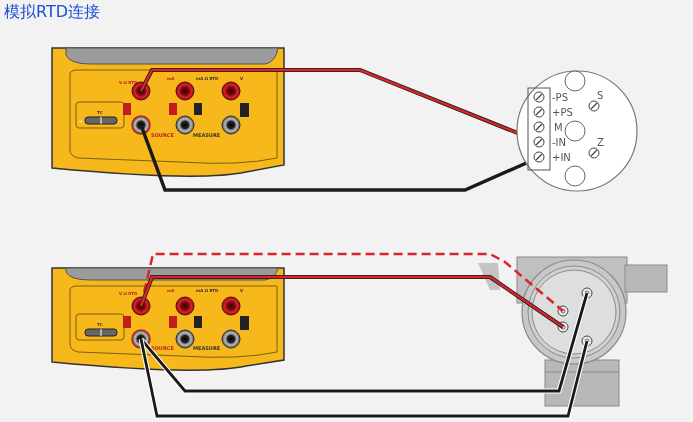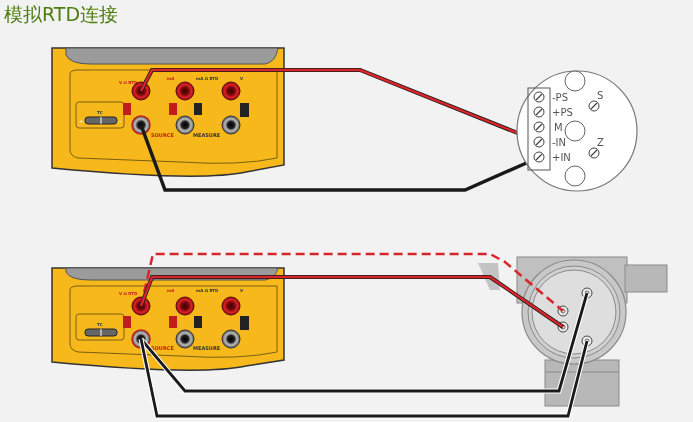--- a/index.html
+++ b/index.html
@@ -1,17 +1,17 @@
 <!DOCTYPE html>
 <html><head>
 <meta charset="utf-8">
 <style>
   html, body { margin:0; padding:0; }
   body { width:693px; height:422px; background:#f2f2f2; position:relative; overflow:hidden; font-family:"DejaVu Sans", sans-serif; }
-  #title { position:absolute; left:4px; top:2px; font-size:19px; color:#4d7c0f; letter-spacing:0px; }
+  #title { position:absolute; left:4px; top:2px; font-size:16px; color:#1d4ed8; letter-spacing:0px; }
   svg { position:absolute; left:0; top:0; }
   .lbl { font-family:"DejaVu Sans", sans-serif; }
 </style>
 </head>
 <body>
 
 <div id="title">模拟RTD连接</div>
 
 <svg width="693" height="422" viewBox="0 0 693 422">
   <defs>

